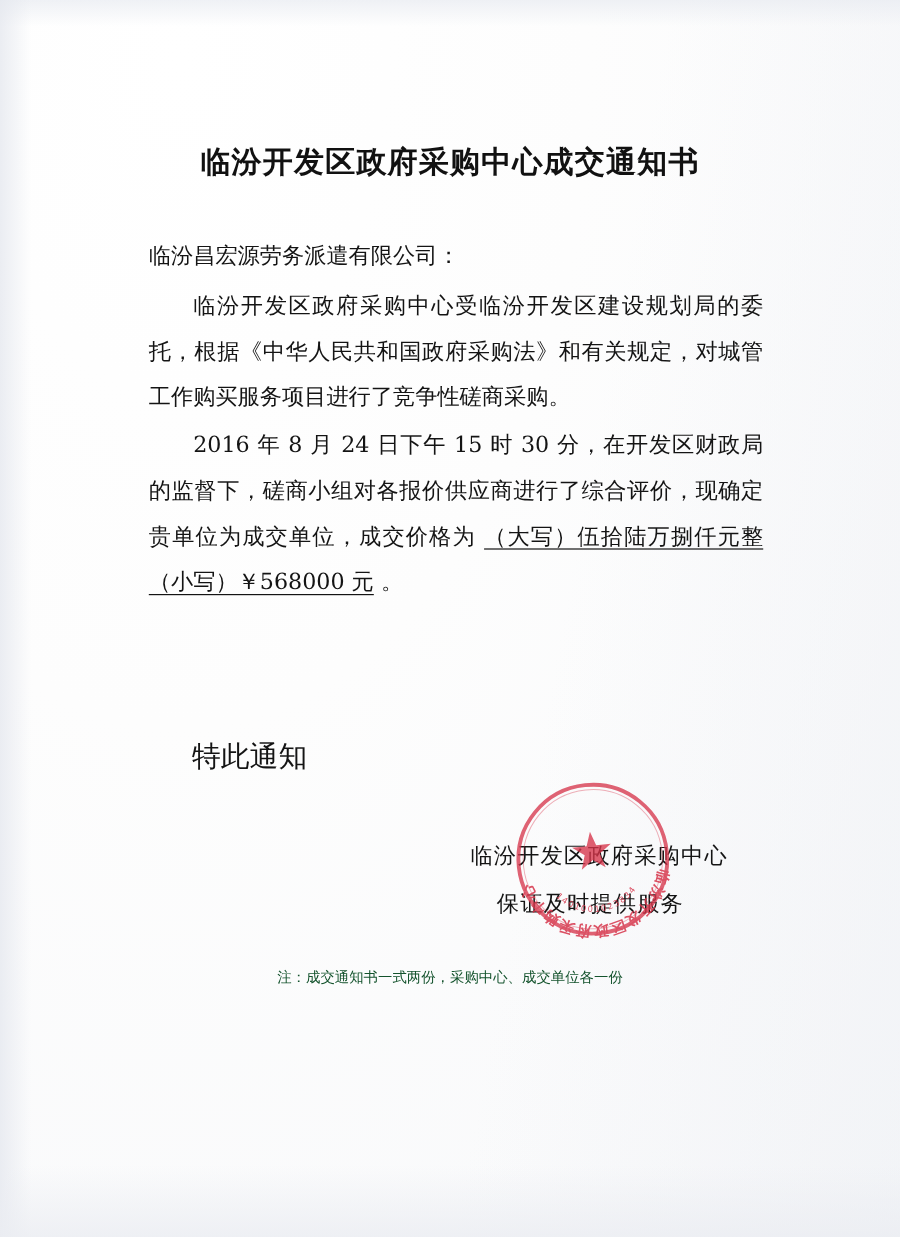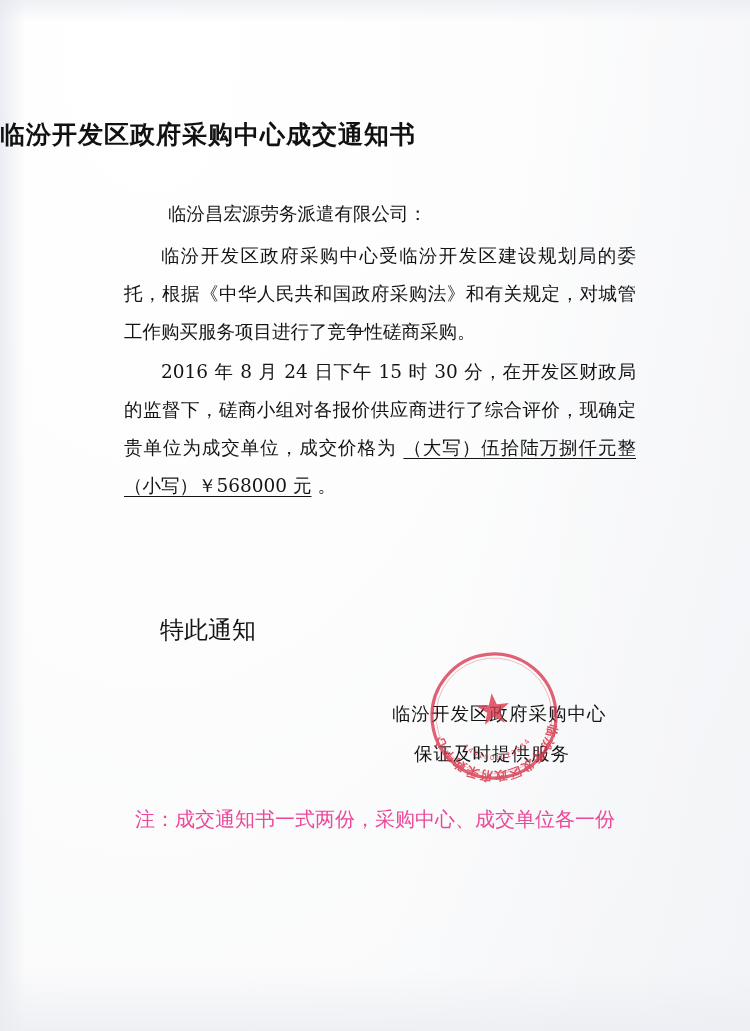--- a/index.html
+++ b/index.html
@@ -37,21 +37,21 @@
     top: 0;
     width: 750px;
     height: 1031px;
   }
 
   .doc-title {
     position: absolute;
     top: 118px;
     left: 0;
     width: 750px;
-    text-align: left;
+    text-align: center;
     font-size: 25px;
     font-weight: bold;
     letter-spacing: 1px;
     color: #111;
     font-family: "DejaVu Sans", "Liberation Sans", sans-serif;
   }
 
   .body-block {
     position: absolute;
     left: 124px;
@@ -65,36 +65,35 @@
   }
 
   .p {
     margin: 0 0 2px 0;
   }
   .p.indent {
     text-indent: 2em;
   }
   .addressee {
     margin-bottom: 4px;
-    margin-left: 44px;
   }
 
   .underlined {
     text-decoration: underline;
     text-underline-offset: 4px;
   }
 
   .note {
     position: absolute;
     left: 0;
     top: 806px;
     width: 750px;
     text-align: center;
-    font-size: 20px;
-    color: #ec4899;
+    font-size: 12px;
+    color: #14532d;
   }
 
   .special-notice {
     position: absolute;
     left: 160px;
     top: 614px;
     font-size: 24px;
     color: #141414;
   }
 

